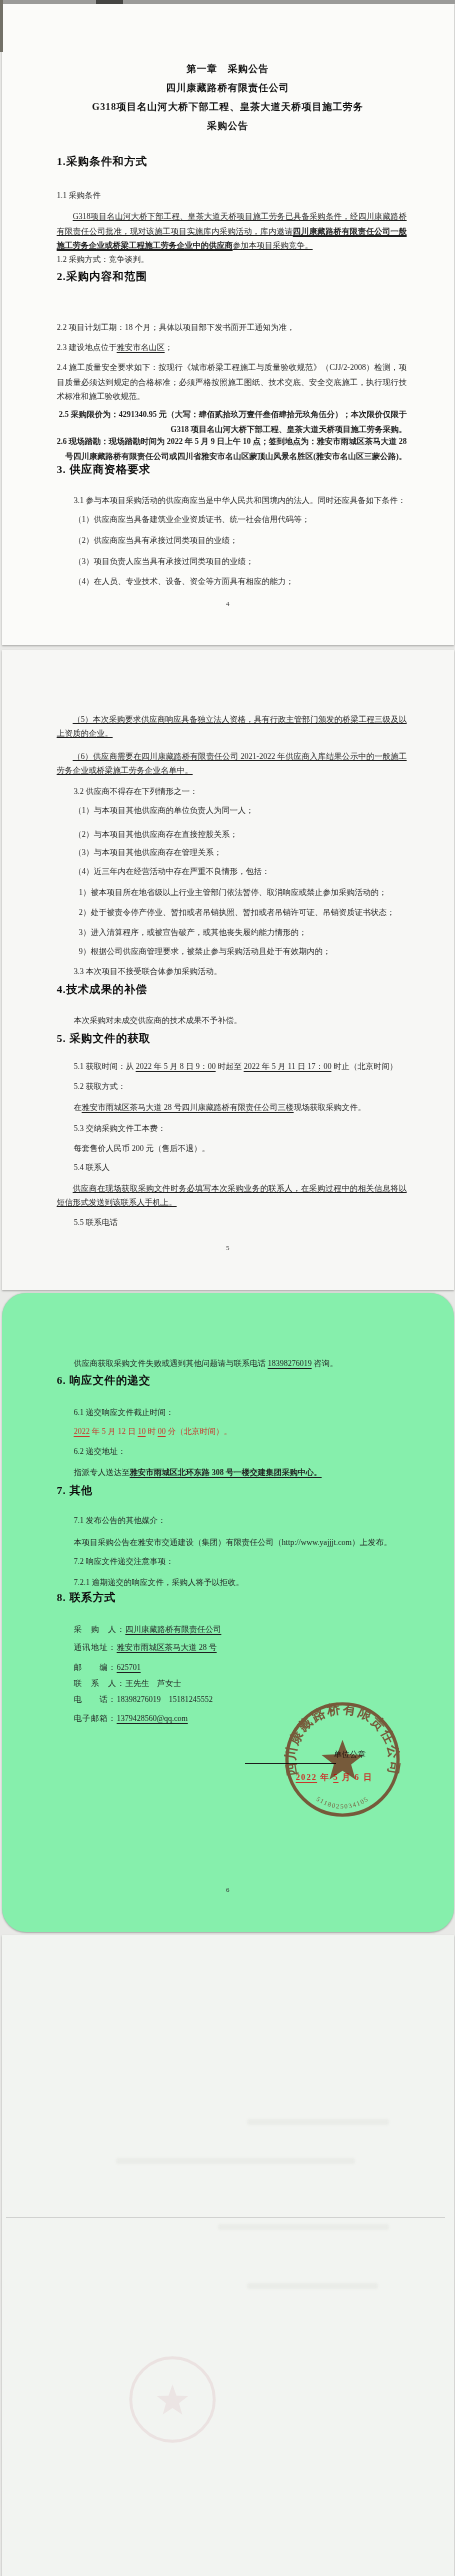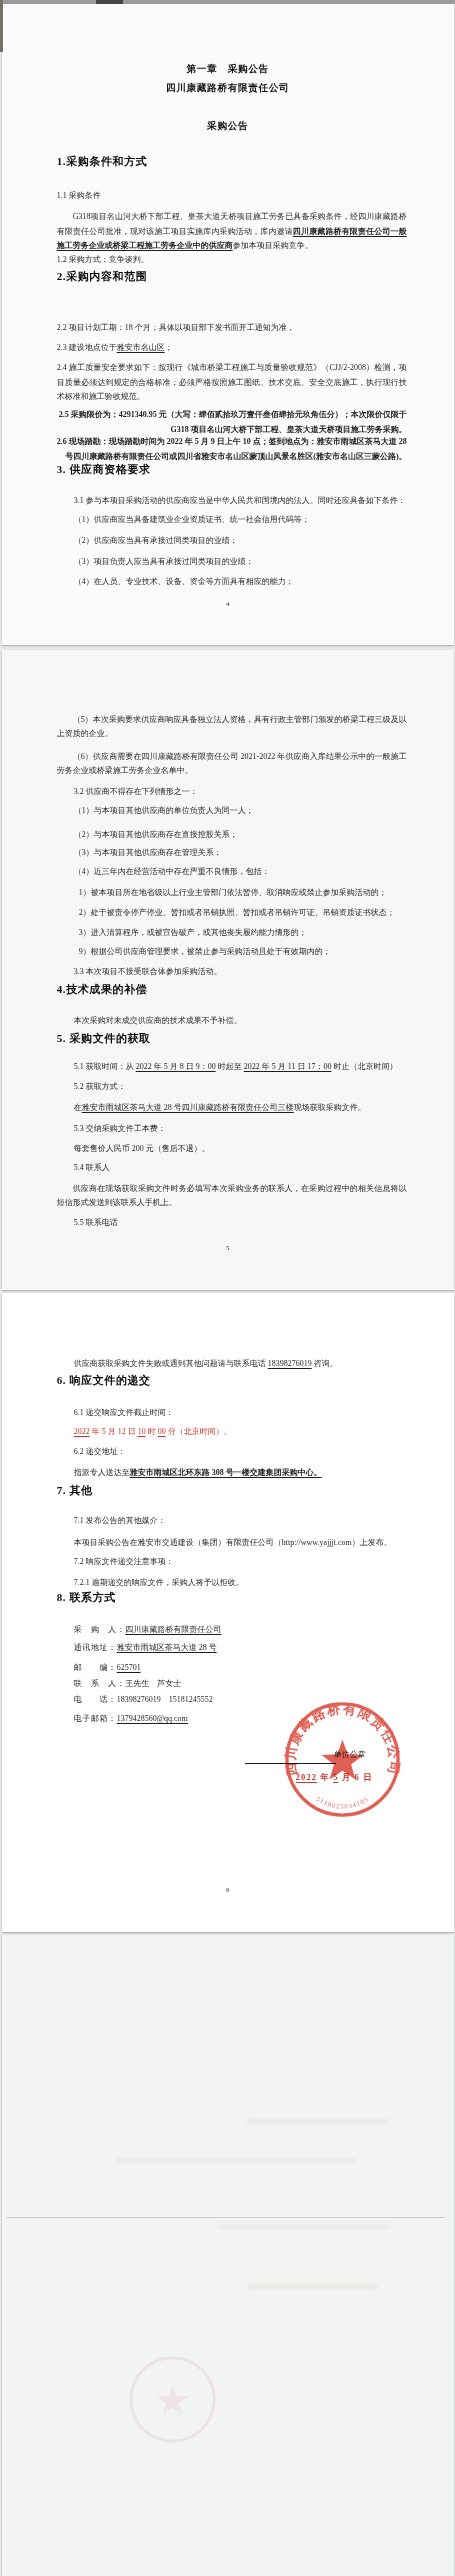--- a/index.html
+++ b/index.html
@@ -2,26 +2,26 @@
 <html style="font-size:9px"><head>
 <meta charset="utf-8">
 <style>
   html,body{margin:0;padding:0;}
   body{width:455px;height:2576px;position:relative;background:#e9e9e7;
        font-family:"Liberation Serif", serif;}
   .canvas{position:absolute;inset:0;}
   .page{position:absolute;left:1.7px;width:452px;box-shadow:0 0.6px 1.7px rgba(0,0,0,.28);}
   #page1{top:3.4px;height:642px;background:#fbfbf9;}
   #page2{top:650px;height:640px;background:#f7f7f5;}
-  #page3{top:1293px;height:639px;background:#ffffff;}
+  #page3{top:1293px;height:639px;background:#86efac;border-radius:24px;}
   #page4{top:1935px;height:641px;background:#f2f4f1;}
   .blk{position:absolute;font-size:8px;line-height:14.2px;color:#1f1f1f;}
   .one{white-space:nowrap;}
   .j{text-align:justify;}
-  .ind{text-indent:16px;}
+  .ind{text-indent:16px;text-decoration:underline;}
   .tl{font-weight:700;font-size:9.7px;letter-spacing:0.6px;color:#141414;}
   .h{font-weight:700;font-size:11px;letter-spacing:0.6px;color:#0f0f0f;white-space:nowrap;}
   .center{left:0;width:452px;text-align:center;}
   .u{text-decoration:underline;text-underline-offset:1.7px;}
   .bold{font-weight:700;text-align:right;}
   .red{color:#c8372b;}
   .pageno{left:0;width:452px;text-align:center;font-size:6.8px;color:#333;}
   .lbl{letter-spacing:0.6px;text-align:right;}
   .sig-line{position:absolute;height:1.1px;background:#1c1c1c;}
   .seal-note{position:absolute;font-size:8px;color:#1c1c1c;z-index:2;}
@@ -39,20 +39,21 @@
 
 <div class="canvas">
 
   <div class="art-top"></div>
   <div class="art-top-dark"></div>
   <div class="art-left"></div>
 
   <div class="page" id="page1">
     <div class="blk tl center" style="top:59px">第一章　采购公告</div>
     <div class="blk tl center" style="top:78px">四川康藏路桥有限责任公司</div>
+    <div class="blk tl center" style="top:97px">G318项目名山河大桥下部工程、皇茶大道天桥项目施工劳务</div>
     <div class="blk tl center" style="top:116px">采购公告</div>
 
     <div class="blk h" style="top:151px;left:55px">1.采购条件和方式</div>
     <div class="blk one" style="top:186px;left:55px">1.1 采购条件</div>
 
     <div class="blk j ind" style="top:207px;left:55px;width:350px">
       <span>G318项目名山河大桥下部工程、皇茶大道天桥项目施工劳务已具备采购条件，经四川康藏路桥有限责任公司批准，现对该施工项目实施库内采购活动，库内邀请</span><span class="u bold">四川康藏路桥有限责任公司一般施工劳务企业或桥梁工程施工劳务企业中的供应商</span><span>参加本项目采购竞争。</span>
     </div>
 
     <div class="blk one" style="top:250px;left:55px">1.2 采购方式：竞争谈判。</div>

